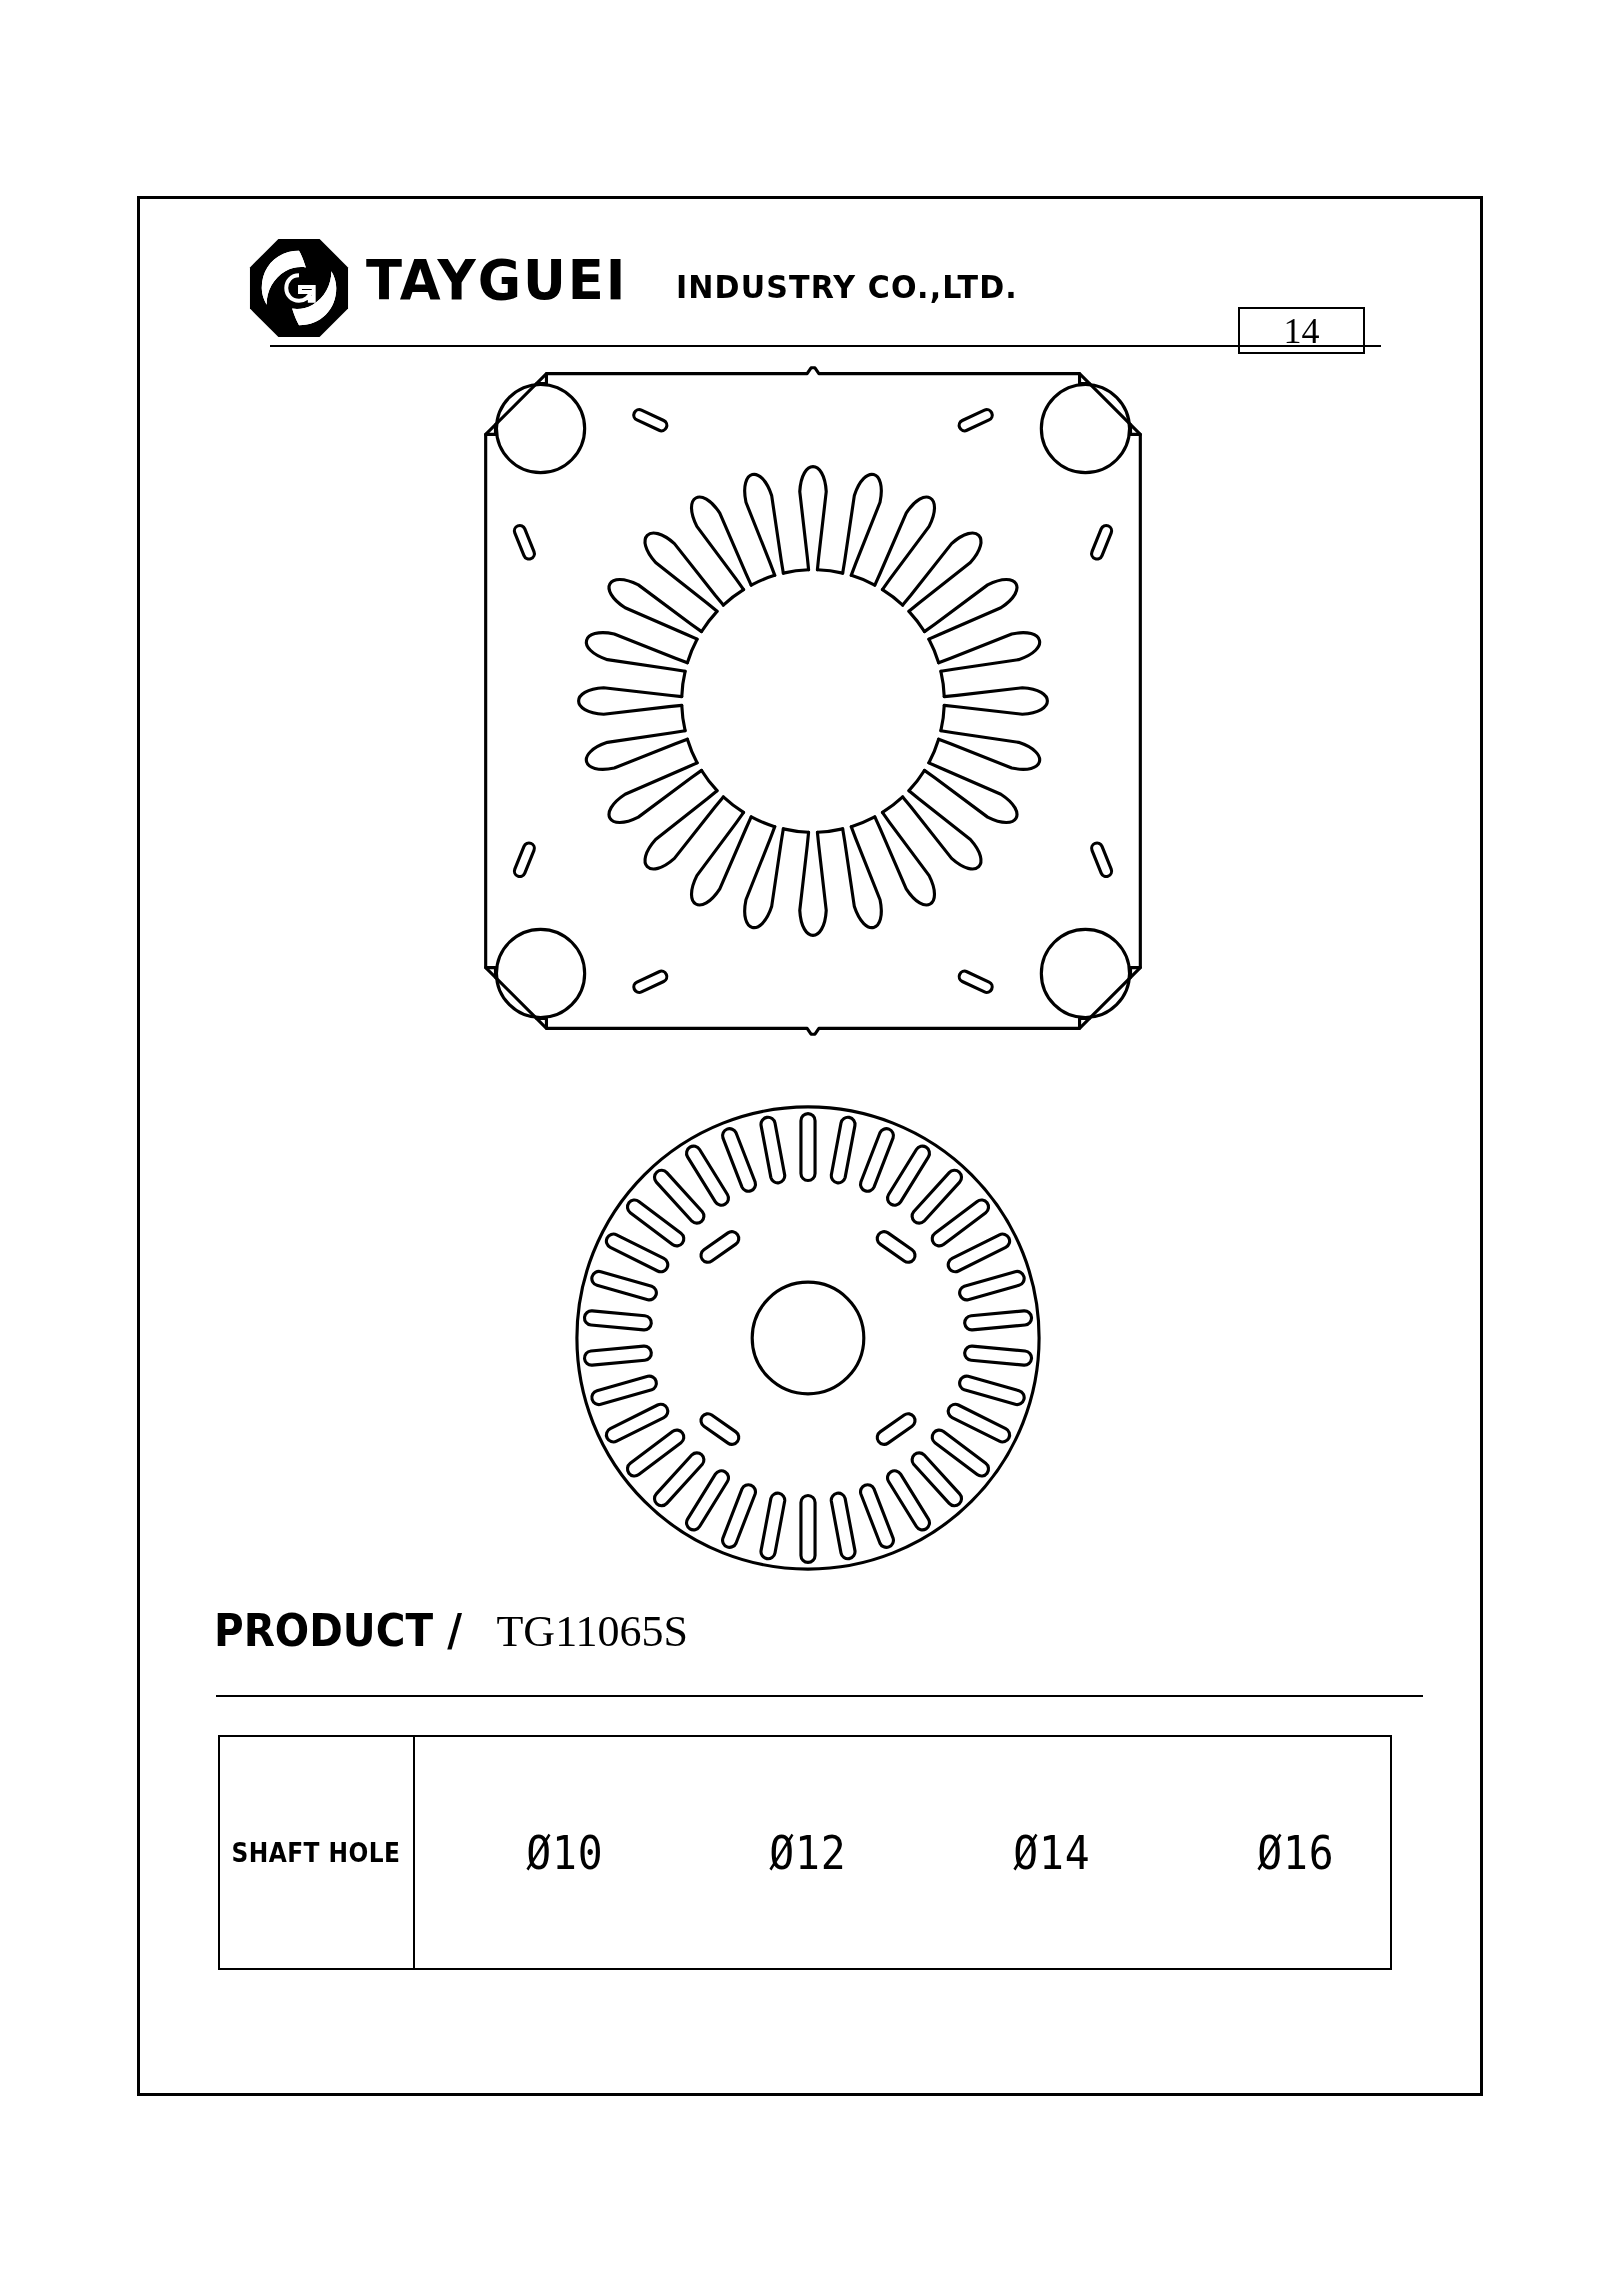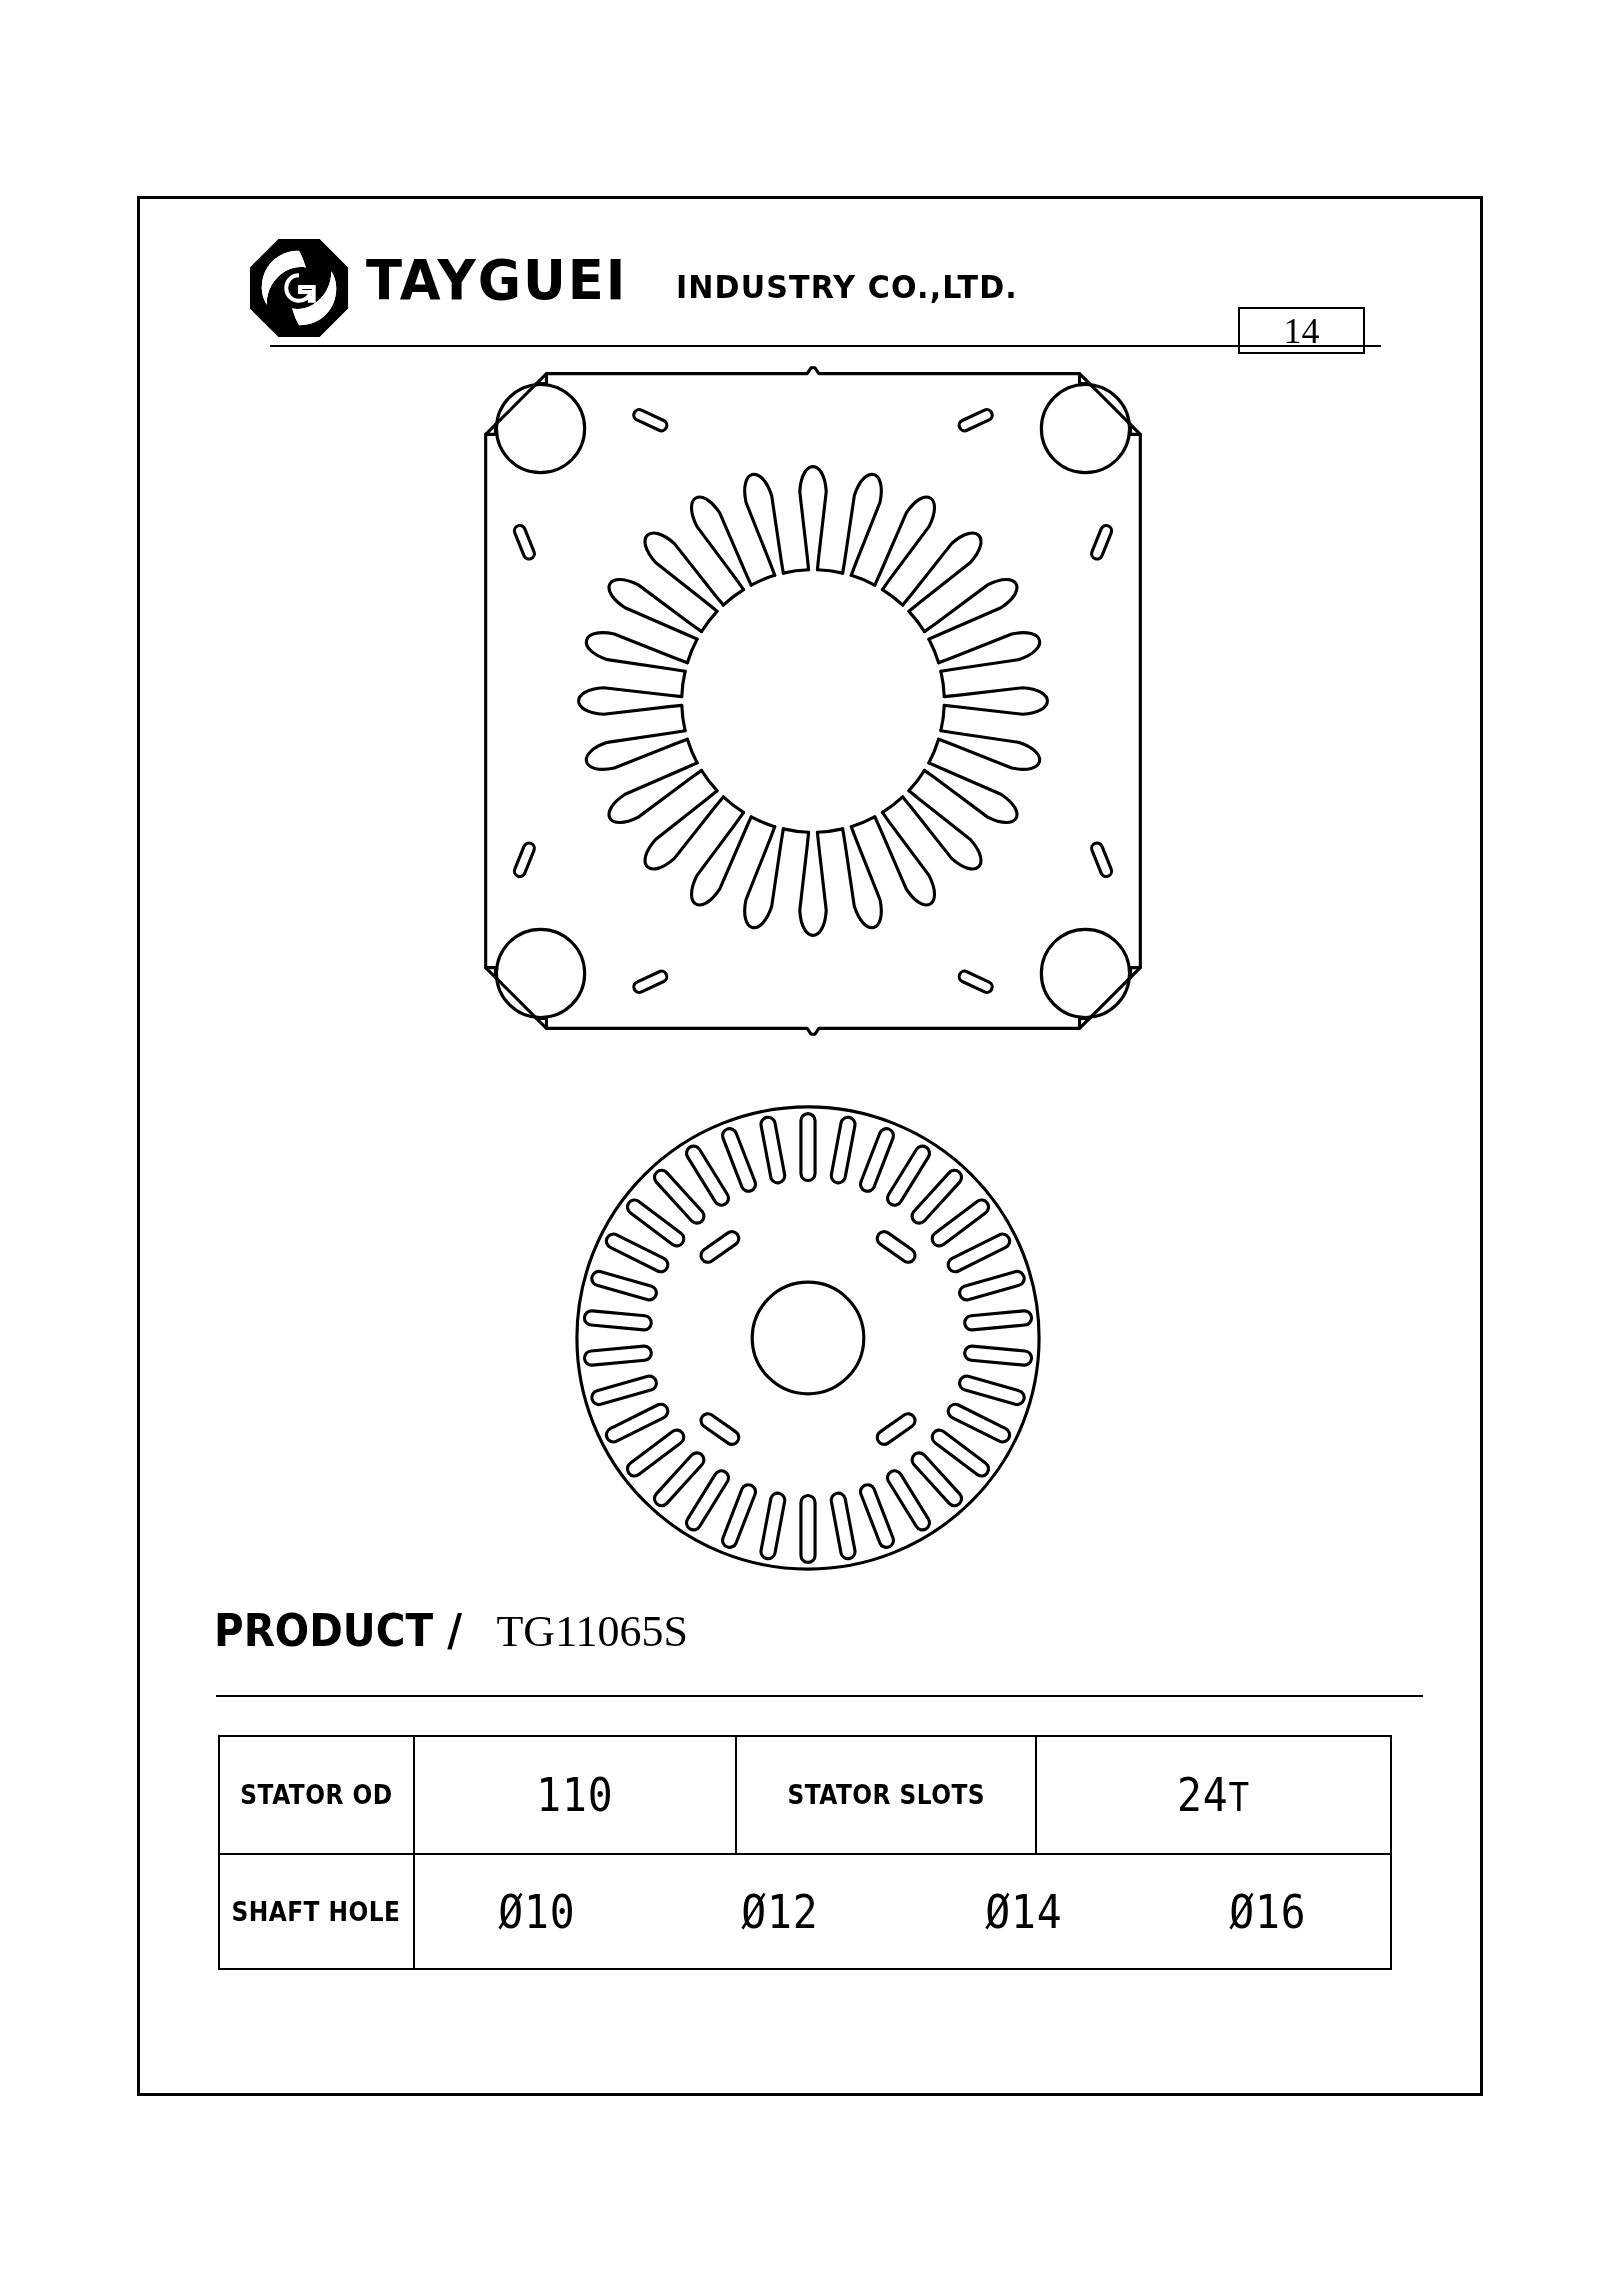--- a/index.html
+++ b/index.html
@@ -195,20 +195,21 @@
     white-space: nowrap;
   }
   .cell-value .unit {
     font-size: 39px;
   }
   .shaft-values {
     display: flex;
     align-items: center;
     justify-content: center;
     width: 100%;
+    padding-left: 28px;
   }
   .shaft-values .cell-value {
     flex: 1 1 0;
     text-align: center;
   }
 </style>
 </head>
 <body>
 
 <div id="page-frame"></div>
@@ -390,34 +391,20 @@
 <div id="product-rule"></div>
 
 <table id="spec-table">
   <colgroup>
     <col style="width:194px">
     <col style="width:321px">
     <col style="width:299px">
     <col style="width:354px">
   </colgroup>
   <tbody>
-    <tr class="row-1">
-      <td>
-        <span class="cell-label">STATOR OD</span>
-      </td>
-      <td>
-        <span class="cell-value">110</span>
-      </td>
-      <td>
-        <span class="cell-label">STATOR SLOTS</span>
-      </td>
-      <td>
-        <span class="cell-value"><span>24</span><span class="unit">T</span></span>
-      </td>
-    </tr>
     <tr class="row-3">
       <td>
         <span class="cell-label">SHAFT HOLE</span>
       </td>
       <td colspan="3">
         <div class="shaft-values" id="shaft-values">
             <span class="cell-value">Ø10</span>
             <span class="cell-value">Ø12</span>
             <span class="cell-value">Ø14</span>
             <span class="cell-value">Ø16</span>

